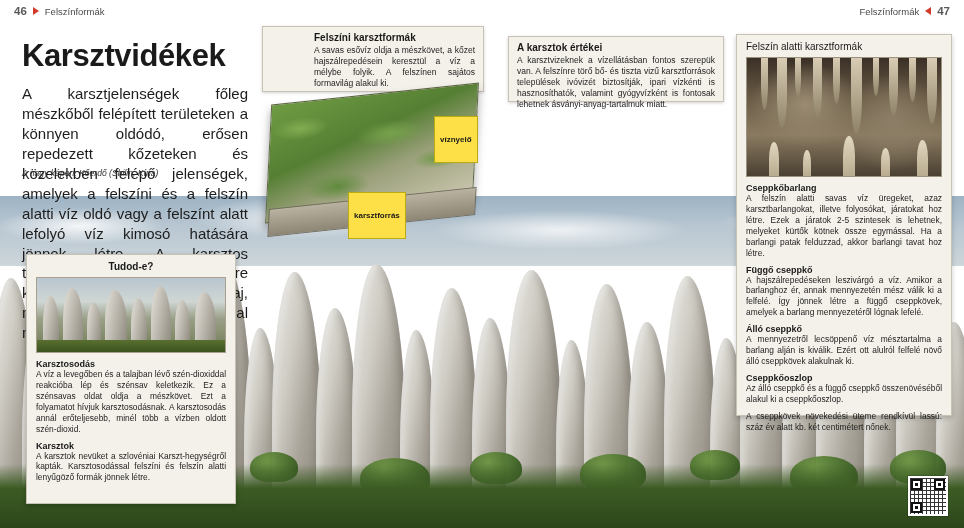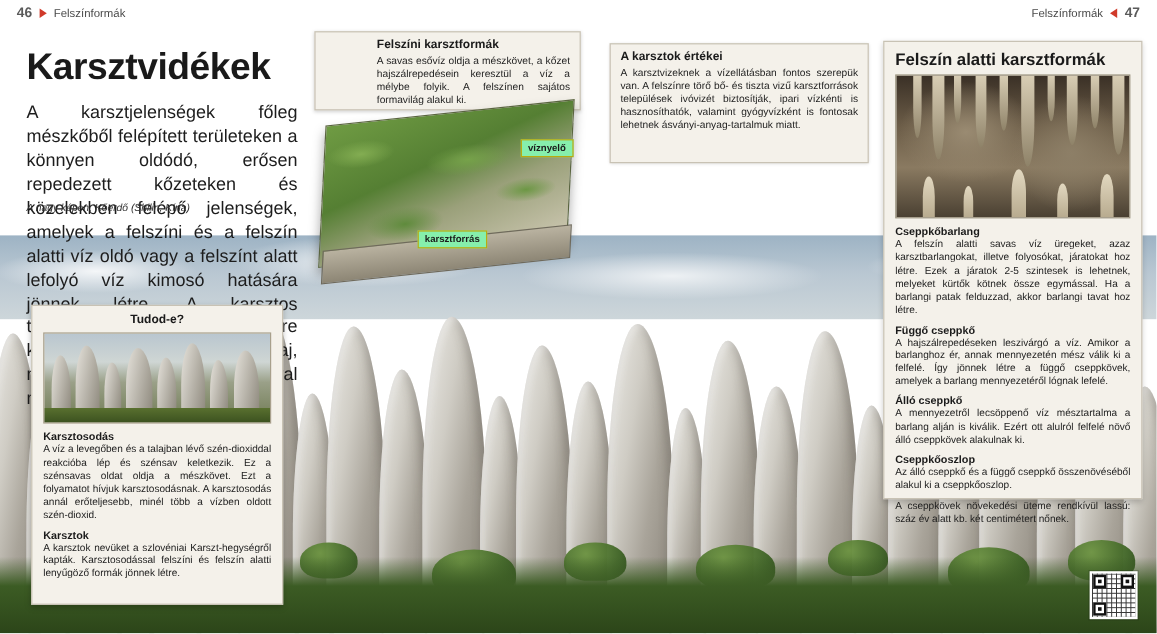--- a/index.html
+++ b/index.html
@@ -137,44 +137,44 @@
   }
   .block3d .side {
     position: absolute; left: 12px; top: 112px;
     width: 208px; height: 28px;
     transform: skewY(-9deg) rotate(3deg);
     background: linear-gradient(to bottom, #b9b2a0, #8d8675);
     border: 1px solid #6f6a5c;
   }
   .lbl {
     position: absolute;
-    background: #86efac;
+    background: #fde047;
     color: #1a1a1a;
     font-size: 8px; font-weight: bold;
-    padding: 2px 5px;
+    padding: 18px 5px;
     border: 1px solid #b9ab10;
     white-space: nowrap;
   }
   #lbl-vizynyelo { left: 178px; top: 30px; }
   #lbl-karsztforras { left: 92px; top: 106px; }
 
   
-  #box-values { left: 508px; top: 36px; width: 216px; height: 100px; }
+  #box-values { left: 508px; top: 36px; width: 216px; height: 66px; }
 
   
   #panel-under {
     position: absolute; left: 736px; top: 34px;
     width: 216px; height: 382px;
     background: #f4f1ea;
     border: 1px solid #c8c2b4;
     box-shadow: 0 2px 5px rgba(0,0,0,0.2);
   }
   #panel-under > h3 {
     margin: 0; padding: 6px 9px 5px 9px;
-    font-size: 14px; font-weight: bold; color: #1a1a1a;
+    font-size: 10px; font-weight: normal; color: #1a1a1a;
   }
   .cave-photo {
     margin: 0 9px; height: 120px;
     background:
       radial-gradient(ellipse 80px 60px at 30% 40%, #9a8b72, rgba(0,0,0,0) 70%),
       radial-gradient(ellipse 70px 70px at 75% 55%, #8d7f67, rgba(0,0,0,0) 70%),
       linear-gradient(to bottom, #3a3026 0%, #6b5c47 35%, #8a7a61 65%, #4a4032 100%);
     position: relative; overflow: hidden;
     border: 1px solid #9b937f;
   }

